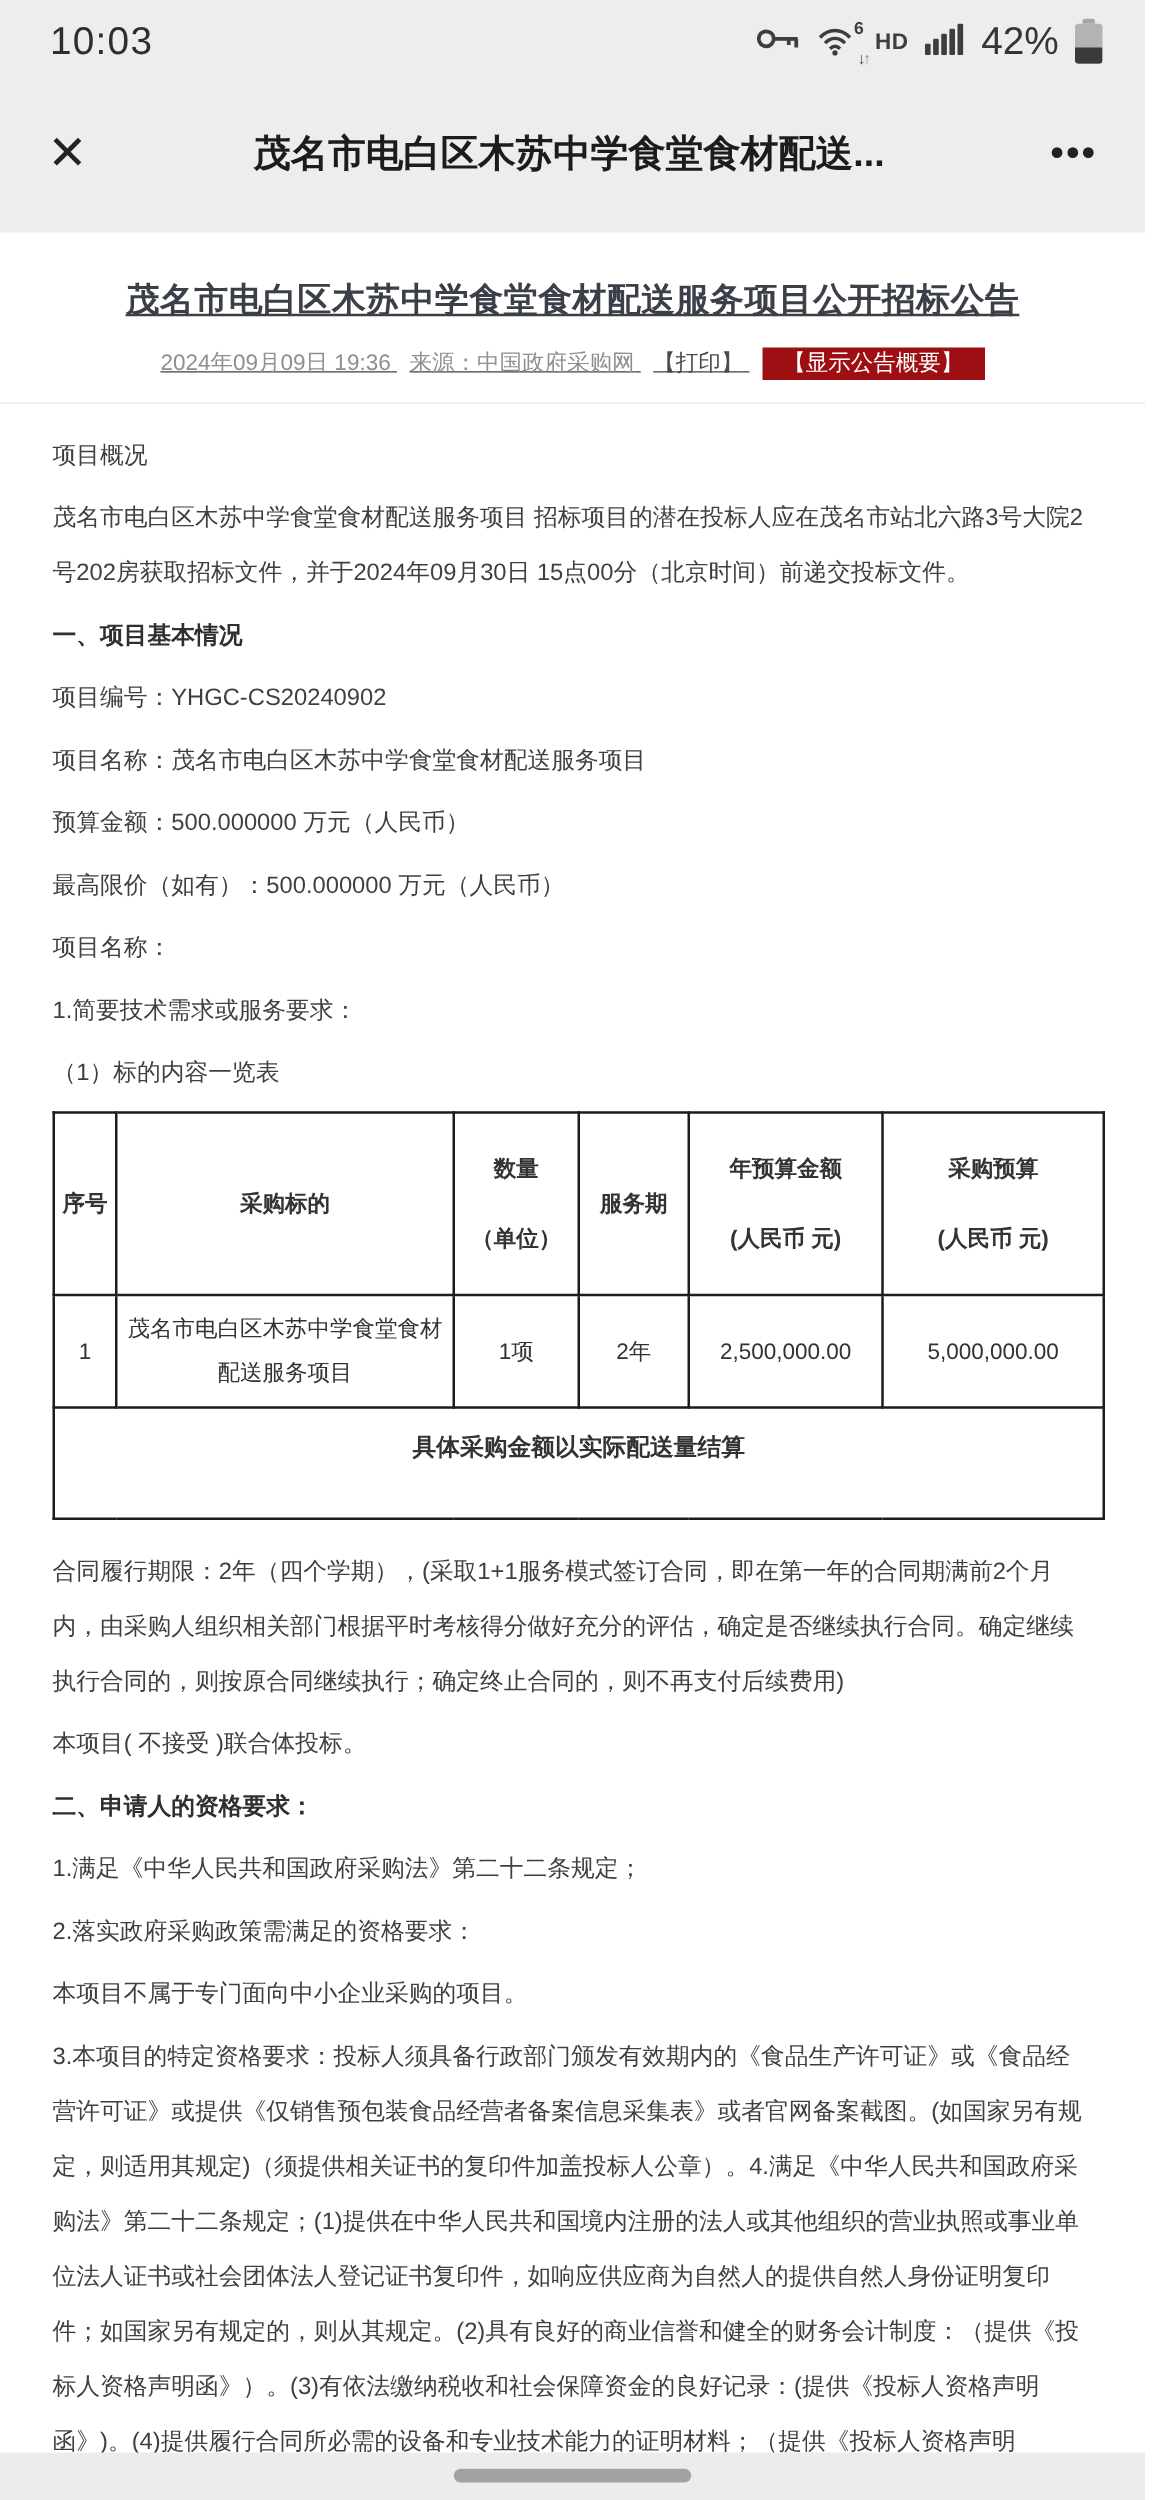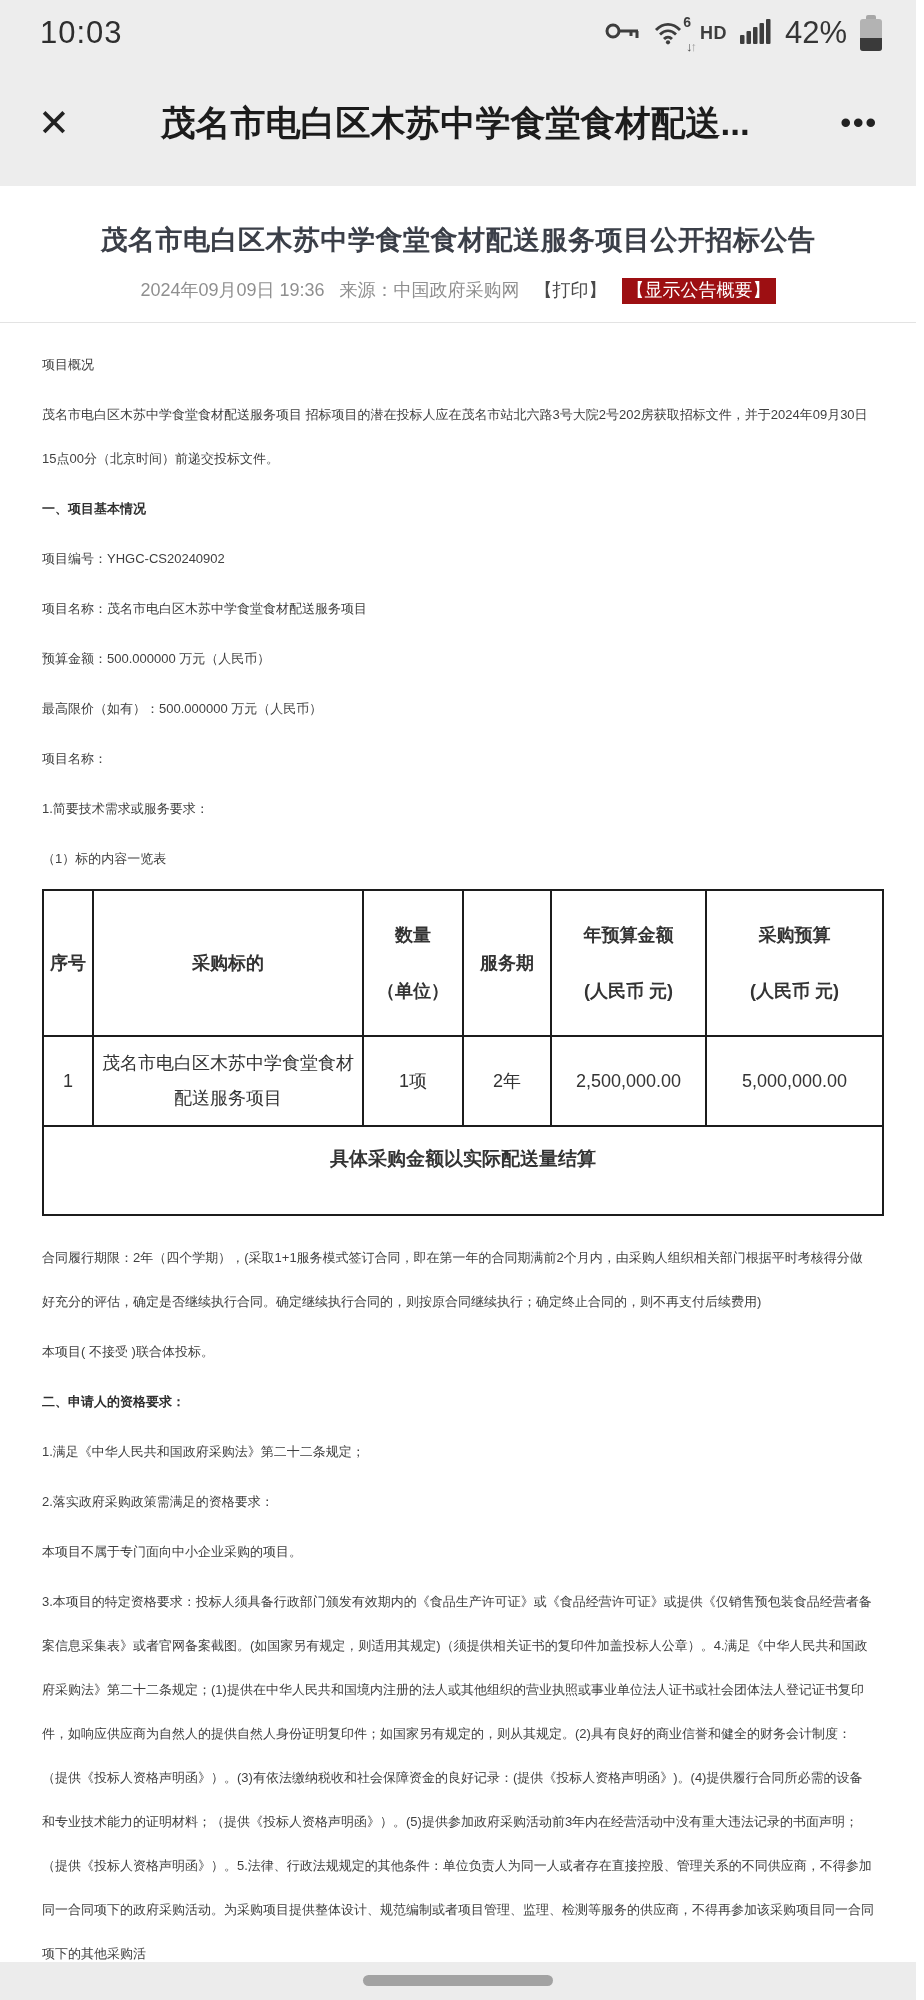--- a/index.html
+++ b/index.html
@@ -26,41 +26,41 @@
   .battery .cap{width:10px;height:4px;background:#a7a7a7;border-radius:2px 2px 0 0;}
   .battery .bod{width:22px;height:32px;background:#b3b3b3;border-radius:3px;overflow:hidden;display:flex;flex-direction:column;justify-content:flex-end;}
   .battery .fill{width:100%;height:42%;background:#3a3a3a;}
   
   .navbar{
     height:126px;background:#ededed;display:flex;align-items:center;
     padding:0 38px;box-sizing:border-box;
   }
   .nav-close{font-size:38px;color:#222;line-height:1;flex:0 0 auto;cursor:pointer;}
   .nav-title{
-    flex:1;text-align:center;font-size:35px;font-weight:600;color:#1c1c1c;
+    flex:1;text-align:center;font-size:30px;font-weight:600;color:#1c1c1c;
     white-space:nowrap;overflow:hidden;padding:0 10px;
   }
   .nav-menu{font-size:30px;font-weight:700;color:#222;letter-spacing:2px;flex:0 0 auto;cursor:pointer;}
   
-  .article-head{padding:36px 42px 0;}
+  .article-head{padding:36px 42px 0;text-decoration:underline;}
   .article-title{
     margin:0;text-align:center;font-size:27px;font-weight:700;
     color:#3b3f48;letter-spacing:.5px;line-height:1.4;
   }
   .meta{margin-top:18px;text-align:center;font-size:18px;color:#8f8f8f;}
   .meta .src{margin-left:10px;}
   .meta .print{margin-left:10px;color:#4a4a4a;cursor:pointer;}
   .badge{
     display:inline-block;margin-left:10px;background:#9d0f12;color:#ffffff;
-    padding:2px 5px 3px;font-size:18px;line-height:1.2;cursor:pointer;
+    padding:2px 17px 3px;font-size:18px;line-height:1.2;cursor:pointer;
   }
   .divider{border-bottom:1px solid #e3e3e3;margin-top:18px;width:100%;}
   
   .doc{padding:20px 42px 0;box-sizing:border-box;}
-  .doc p{margin:0 0 6px;font-size:13px;line-height:44px;color:#3f3f3f;}
+  .doc p{margin:0 0 6px;font-size:19px;line-height:44px;color:#3f3f3f;}
   .doc p.bold{font-weight:700;color:#2f2f2f;}
   
   table.subject{
     border-collapse:collapse;table-layout:fixed;width:840px;
     margin:8px 0 20px;color:#333;
   }
   table.subject th,table.subject td{border:2px solid #1c1c1c;}
   table.subject th{font-size:18px;font-weight:700;padding:28px 4px;vertical-align:middle;text-align:center;line-height:32px;}
   .th-line2{margin-top:24px;}
   table.subject tbody td{font-size:18px;text-align:center;padding:9px 6px;line-height:35px;vertical-align:middle;}

